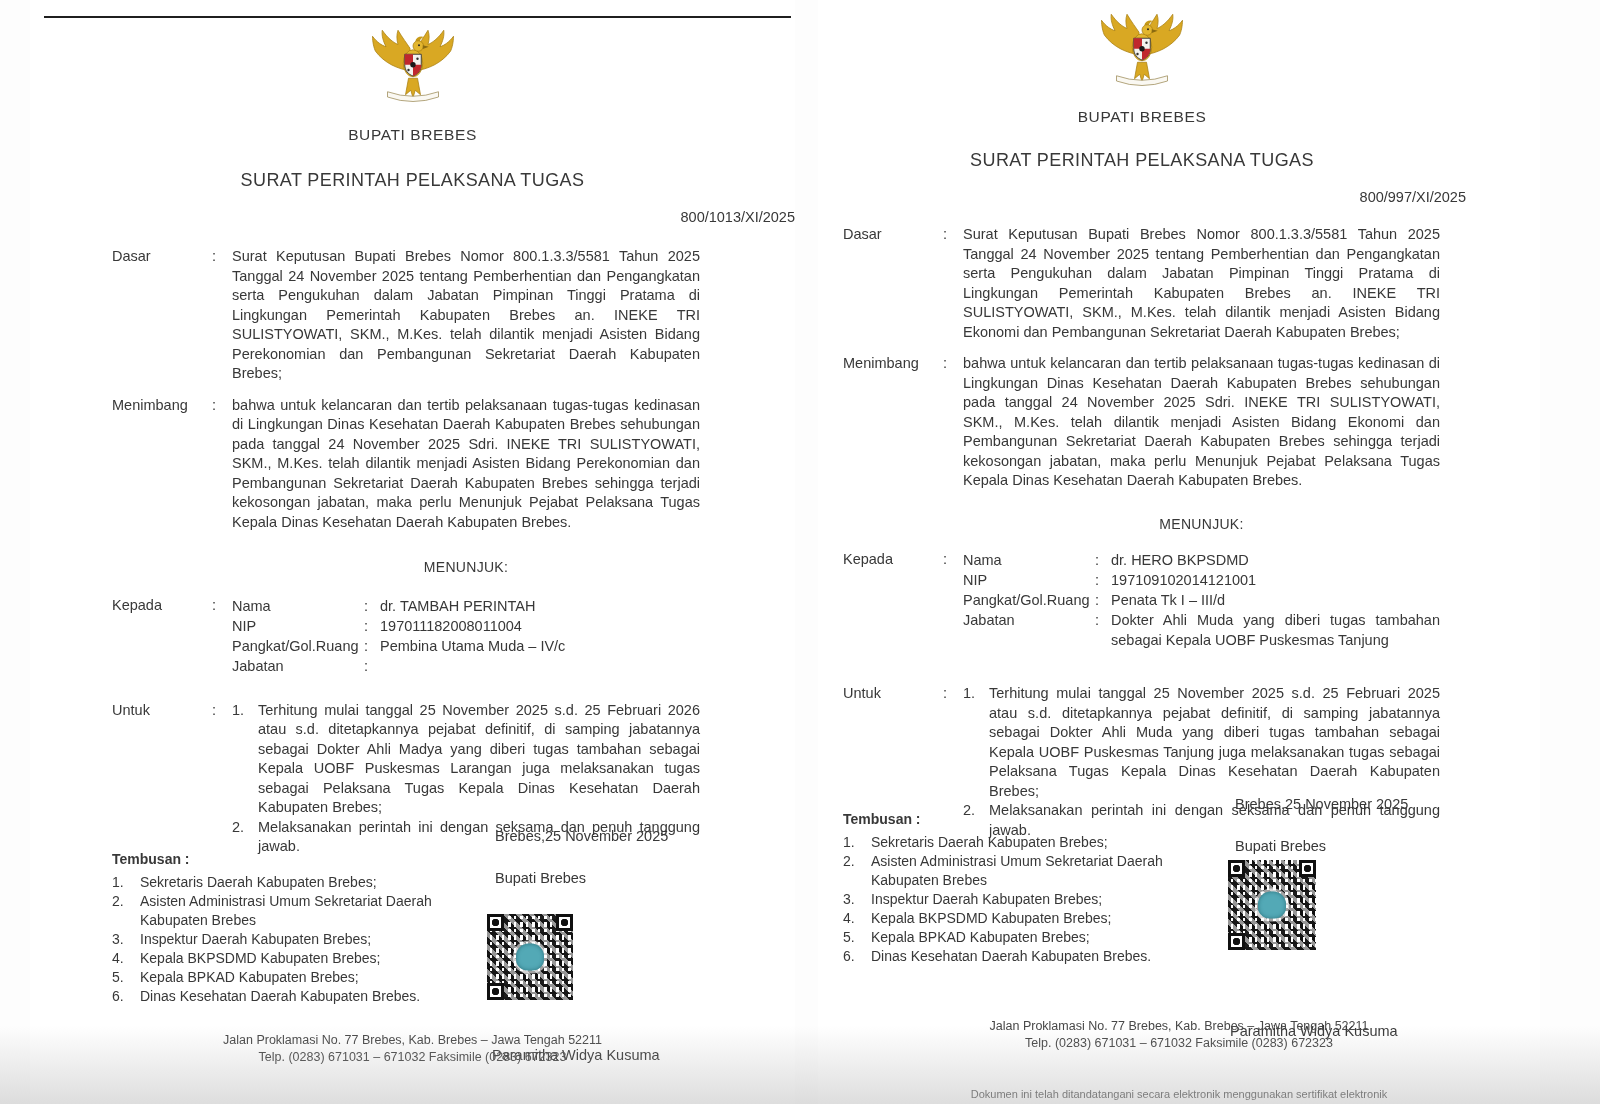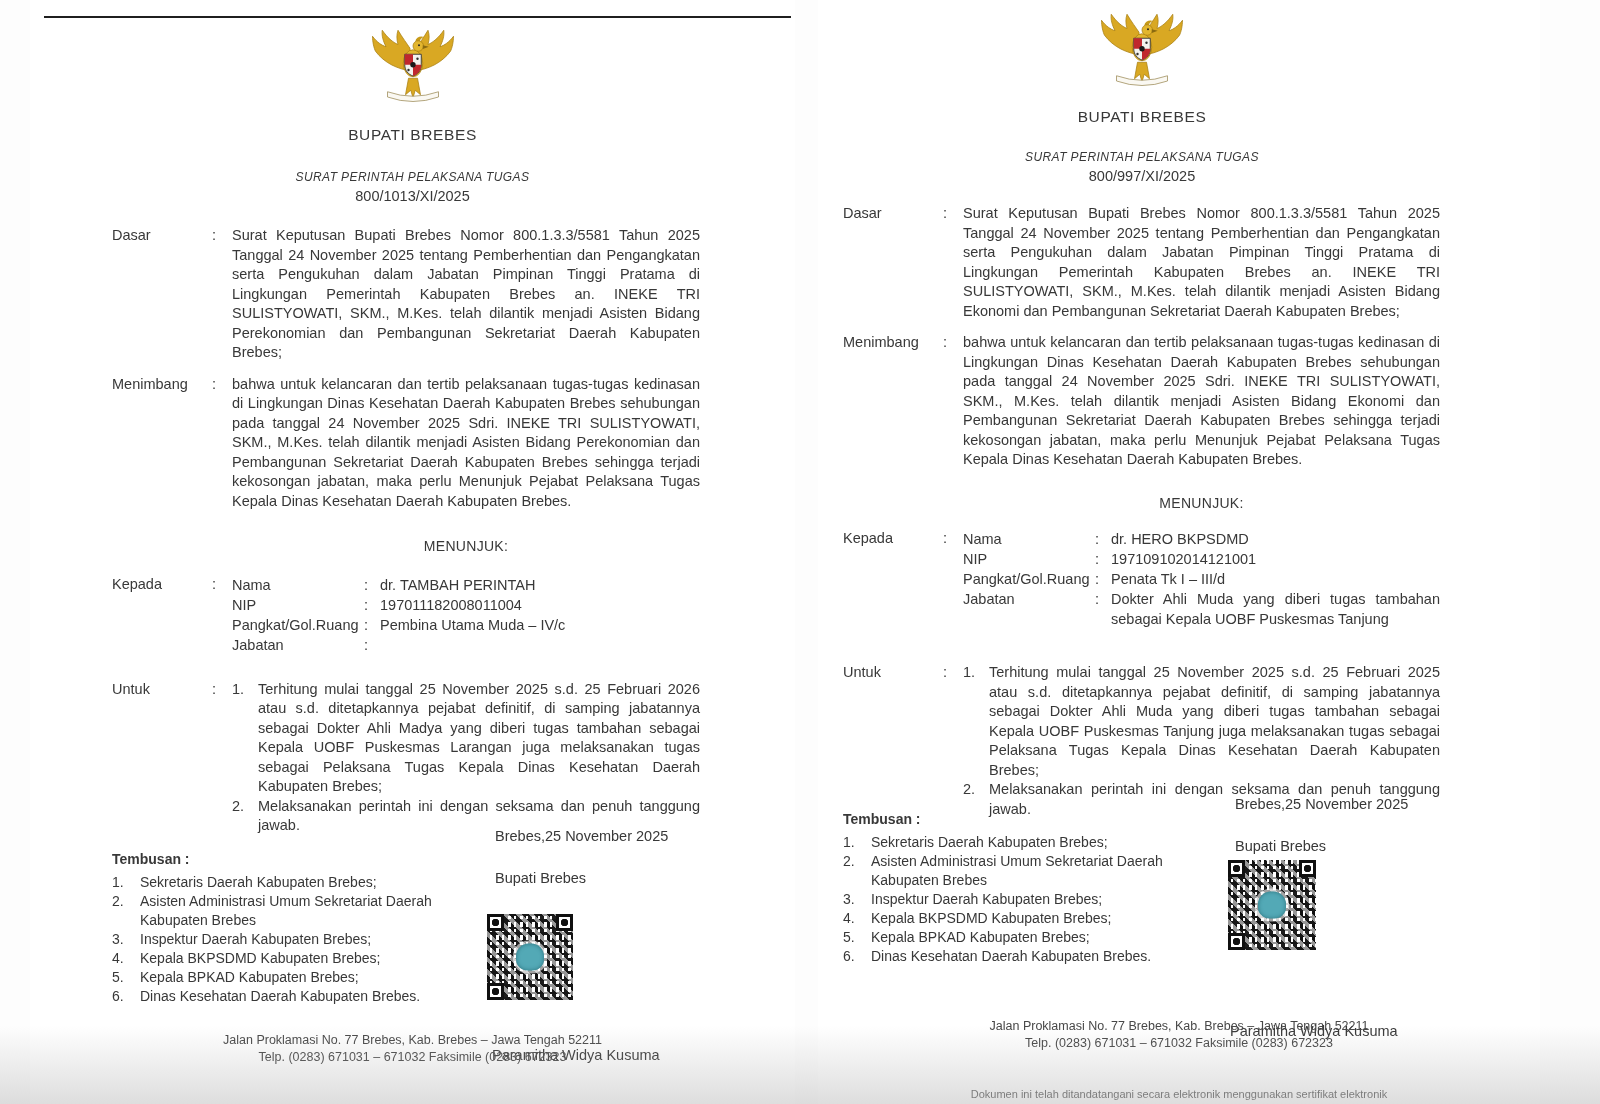--- a/index.html
+++ b/index.html
@@ -18,23 +18,23 @@
   .header{text-align:center;}
   .page2 .header{margin-right:74px;}
 
   .emblem{width:90px;height:86px;margin:0 auto;}
   .page1 .emblem{margin-top:24px;}
   .page2 .emblem{margin-top:8px;}
   .emblem svg{width:100%;height:100%;display:block;}
 
   .org{font-size:15.5px;letter-spacing:.6px;margin-top:16px;}
   .page2 .org{margin-top:14px;}
-  .doc-title{font-size:12px;letter-spacing:.4px;margin-top:26px;font-style:italic;}
+  .doc-title{font-size:18px;letter-spacing:.4px;margin-top:26px;}
   .page2 .doc-title{margin-top:24px;}
-  .doc-number{font-size:14.5px;margin-top:4px;}
+  .doc-number{font-size:14.5px;margin-top:18px;text-align:right;}
 
   .flow{font-size:14.5px;line-height:19.5px;}
   .page1 .flow{padding:0 95px 0 82px;}
   .page2 .flow{padding:0 100px 0 25px;}
 
   .row{display:flex;align-items:flex-start;}
   .row-dasar{margin-top:22px;}
   .page2 .row-dasar{margin-top:20px;}
   .row-menimbang{margin-top:12px;}
   .lbl{width:100px;flex:0 0 100px;}

